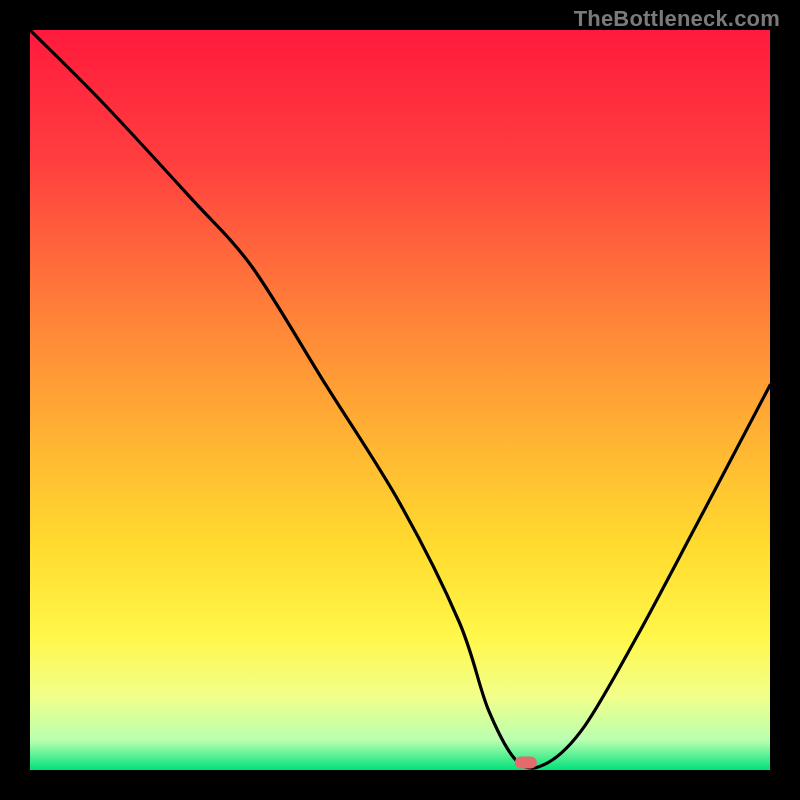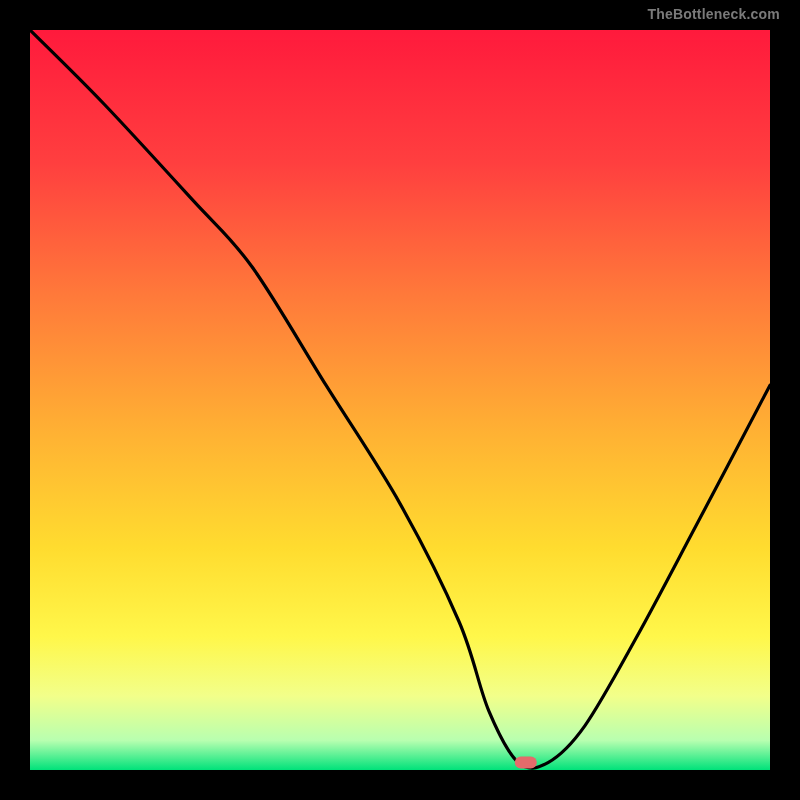--- a/index.html
+++ b/index.html
@@ -21,21 +21,21 @@
     left: 30px;
     top: 30px;
     width: 740px;
     height: 740px;
   }
   .watermark {
     position: absolute;
     top: 6px;
     right: 20px;
     font-family: Arial, Helvetica, sans-serif;
-    font-size: 14px;
+    font-size: 22px;
     font-weight: 600;
     color: #7a7a7a;
     letter-spacing: 0.2px;
   }
   svg { display: block; }
 </style>
 </head>
 <body>
 
 <div class="stage">

